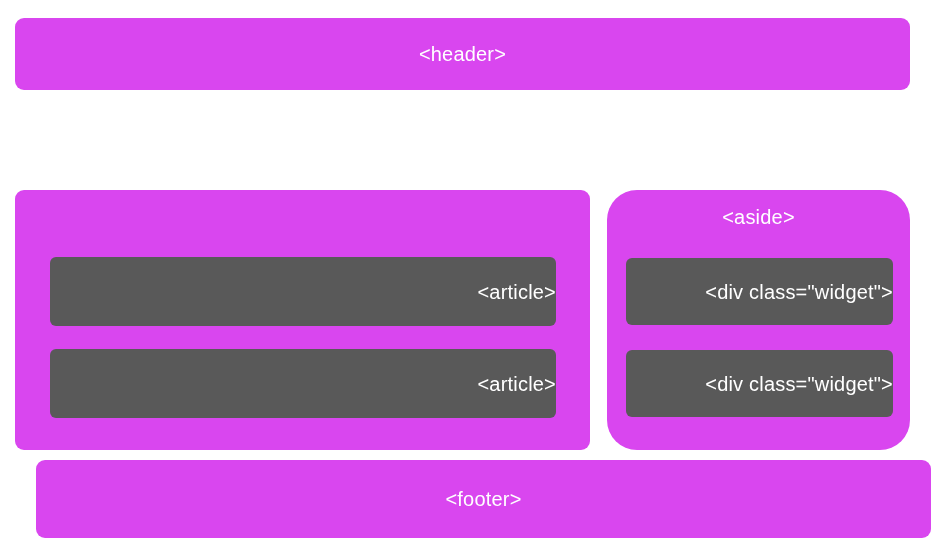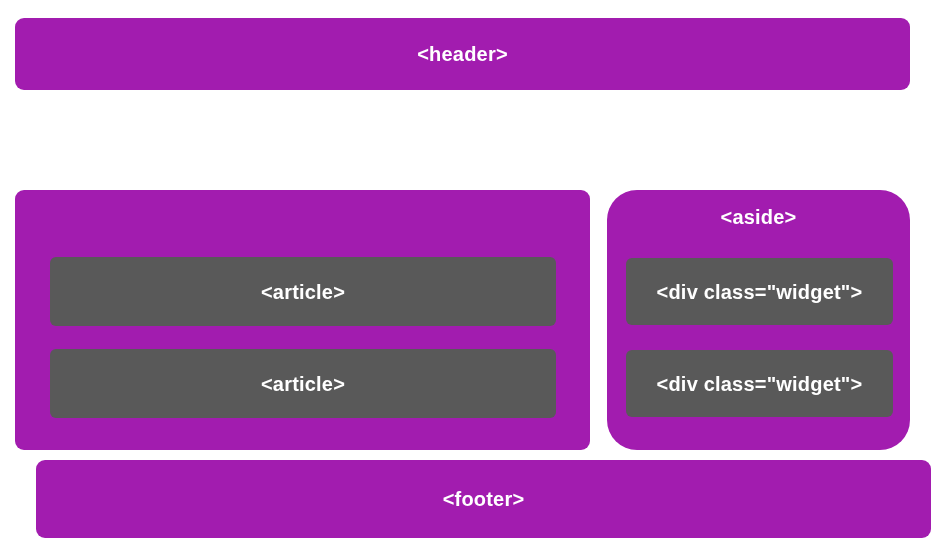--- a/index.html
+++ b/index.html
@@ -32,25 +32,25 @@
     justify-content: center;
   }
   .block.centered {
     align-items: center;
   }
   .block.labeled {
     align-items: flex-start;
   }
 
   .outer {
-    background: #a21caf;
-    font-weight: bold;
+    background: #d946ef;
   }
   .inner {
     background: #595959;
+    justify-content: flex-end;
   }
 
   .label {
     font-size: 20px;
     line-height: 1;
     color: #ffffff;
     white-space: nowrap;
     letter-spacing: 0.2px;
   }
   .label.top {

